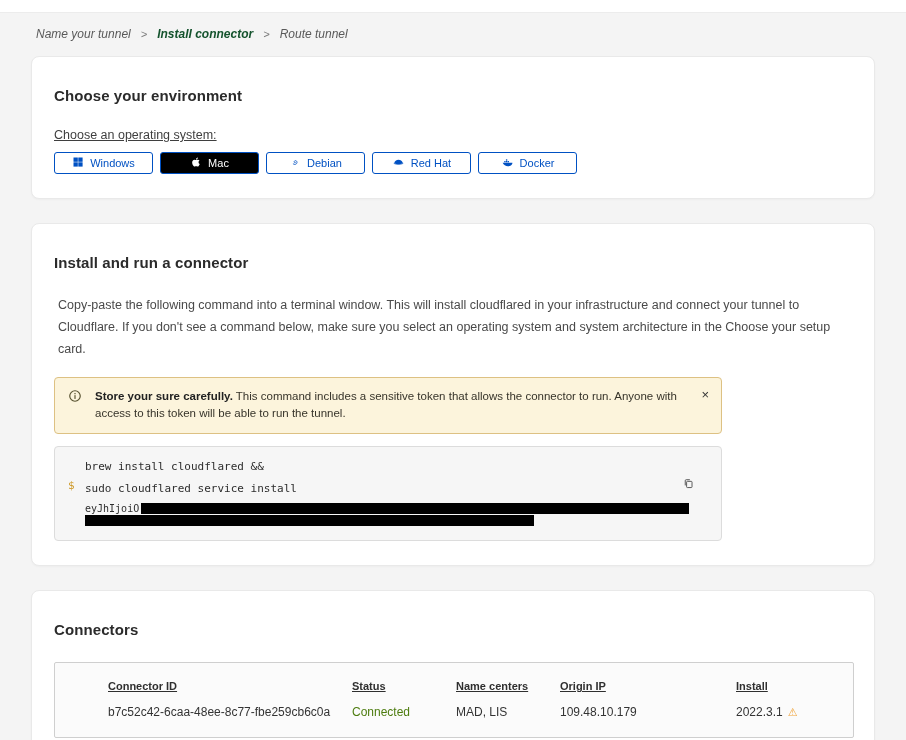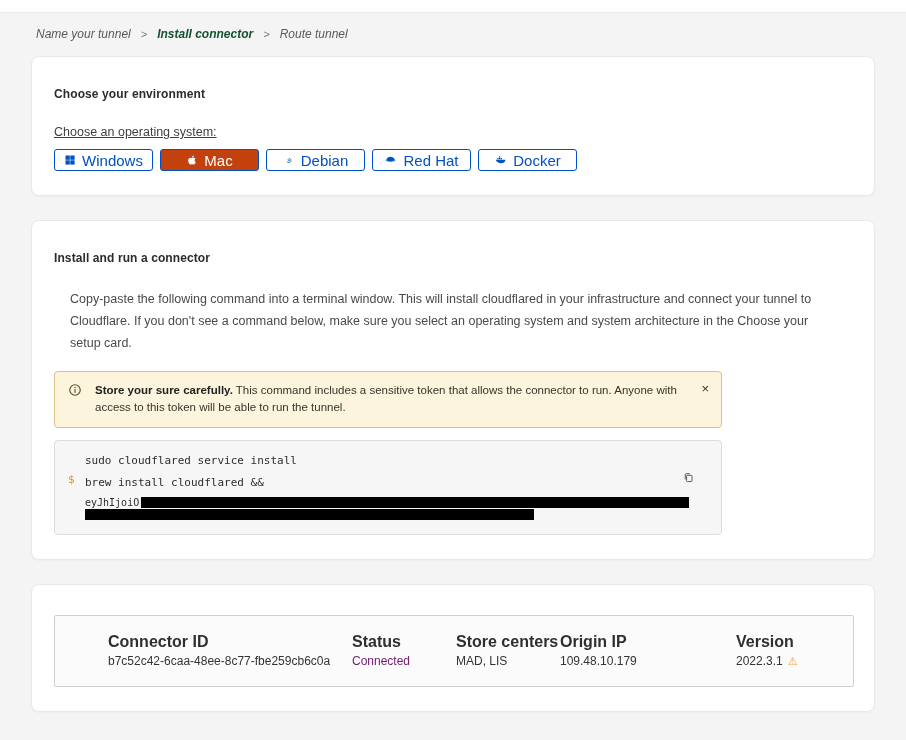--- a/index.html
+++ b/index.html
@@ -22,38 +22,38 @@
 
   
   .card {
     background: #ffffff;
     border: 1px solid #e9e9e9;
     border-radius: 8px;
     box-shadow: 0 1px 2px rgba(0,0,0,0.03);
     padding: 30px 22px 24px;
     margin-bottom: 24px;
   }
-  .card h2 { font-size: 12px; margin: 0 0 24px; color: #2b2b2b; letter-spacing: 0.1px; }
+  .card h2 { font-size: 15px; margin: 0 0 24px; color: #2b2b2b; letter-spacing: 0.1px; }
 
   
   .os-label { font-size: 12.5px; color: #3f3f3f; margin: 0 0 10px; text-decoration: underline; }
   .os-row { display: flex; gap: 7px; }
   .os-btn {
     display: inline-flex; align-items: center; justify-content: center; gap: 6px;
     width: 99px; height: 22px;
     background: #fff; color: #0051c3;
     border: 1px solid #0051c3; border-radius: 3px;
-    font-size: 15px; font-family: "Liberation Sans", sans-serif;
+    font-size: 11px; font-family: "Liberation Sans", sans-serif;
     cursor: pointer; padding: 0;
   }
   .os-btn svg { flex: none; }
-  .os-btn.selected { background: #c2410c; color: #ffffff; }
-
-  
-  .desc { font-size: 12.5px; color: #4a4a4a; line-height: 1.75; margin: 0 16px 16px; }
+  .os-btn.selected { background: #000000; color: #ffffff; }
+
+  
+  .desc { font-size: 12.5px; color: #4a4a4a; line-height: 1.75; margin: 0 4px 16px; }
 
   .warning-box {
     position: relative;
     width: 668px;
     background: #fcf4dc;
     border: 1px solid #ddc183;
     border-radius: 4px;
     padding: 10px 34px 10px 40px;
     font-size: 11.5px; line-height: 1.55; color: #37342a;
     margin-bottom: 12px;
@@ -95,23 +95,23 @@
     background: #fbfbfb;
     padding: 17px 0 18px;
     width: 800px;
   }
   .t-row {
     display: grid;
     grid-template-columns: 244px 104px 104px 176px 1fr;
     padding-left: 53px; padding-right: 16px;
     align-items: center;
   }
-  .t-head { font-size: 16px; font-weight: bold; color: #2f2f2f; margin-bottom: 3px; }
+  .t-head { font-size: 11px; font-weight: bold; color: #2f2f2f; margin-bottom: 13px; text-decoration: underline; }
   .t-data { font-size: 12px; color: #333; }
-  .status-connected { color: #701a75; }
+  .status-connected { color: #4d7c0f; }
   .version-cell { display: flex; align-items: center; gap: 5px; text-align: center; }
   .warn-glyph { color: #f0a43b; font-size: 11px; line-height: 1; }
 </style>
 </head>
 <body>
 
 <div class="top-strip"></div>
 
 <div class="page">
 
@@ -189,45 +189,46 @@
             <rect x="11" y="10.5" width="2" height="6.5" fill="#57512f"></rect>
             <rect x="11" y="6.8" width="2" height="2.2" fill="#57512f"></rect>
           </svg>
       </span>
       <b>Store your sure carefully.</b><span> This command includes a sensitive token that allows the connector to run. Anyone with access to this token will be able to run the tunnel.</span>
       <button class="warning-close">×</button>
     </div>
 
     <div class="code-block">
       <span class="prompt">$</span>
+      <div class="code-line">brew install cloudflared &amp;&amp;</div>
       <div class="code-line">sudo cloudflared service install</div>
-      <div class="code-line">brew install cloudflared &amp;&amp;</div>
       <div class="token-line">
         <span>eyJhIjoiO</span>
         <span class="redact-bar bar-1"></span>
       </div>
       <div class="redact-bar bar-2"></div>
       <button class="copy-btn">
         <svg width="13" height="13" viewBox="0 0 24 24">
             <rect x="8.5" y="8" width="10" height="11.5" rx="1.5" fill="none" stroke="#555" stroke-width="1.8"></rect>
             <path d="M6 15.5V6.8A1.8 1.8 0 0 1 7.8 5H14.5" fill="none" stroke="#555" stroke-width="1.8"></path>
           </svg>
       </button>
     </div>
   </section>
 
   <section class="card">
+    <h2>Connectors</h2>
 
     <div class="connectors-table">
       <div class="t-row t-head">
         <span>Connector ID</span>
         <span>Status</span>
-        <span>Store centers</span>
+        <span>Name centers</span>
         <span>Origin IP</span>
-        <span>Version</span>
+        <span>Install</span>
       </div>
       <div class="t-row t-data">
         <span>b7c52c42-6caa-48ee-8c77-fbe259cb6c0a</span>
         <span class="status-connected">Connected</span>
         <span>MAD, LIS</span>
         <span>109.48.10.179</span>
         <span class="version-cell">
           <span>2022.3.1</span>
           <span class="warn-glyph">⚠</span>
         </span>

